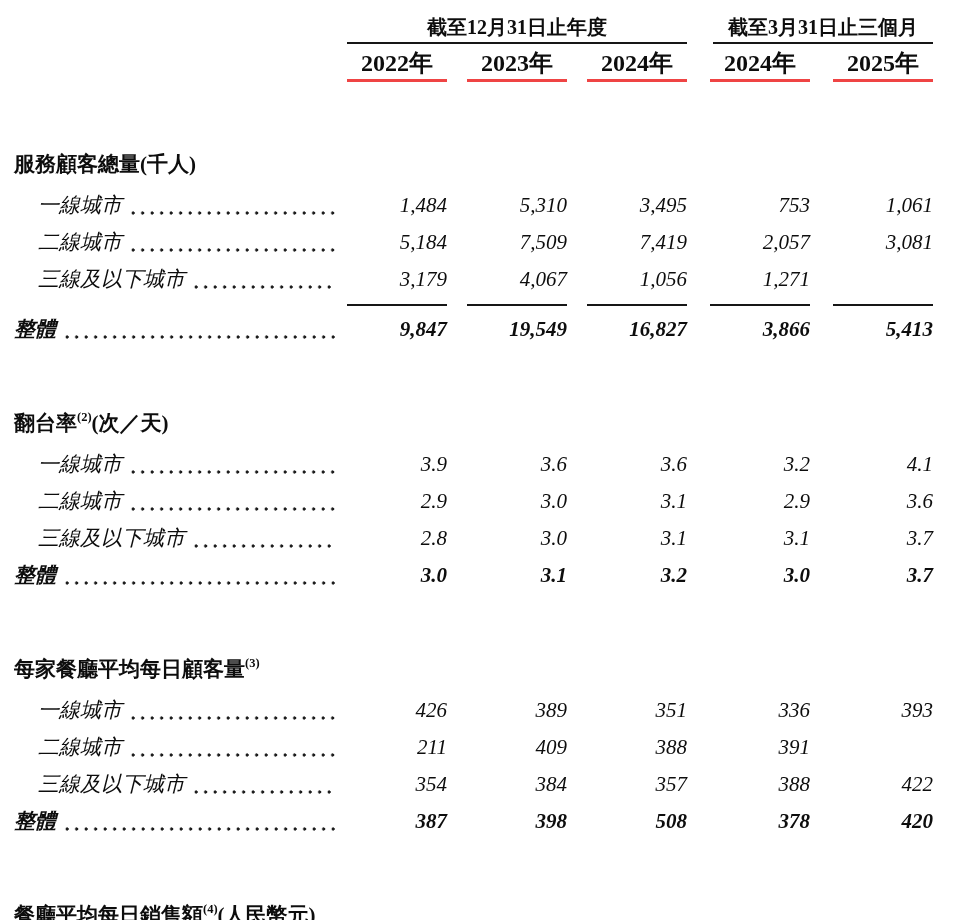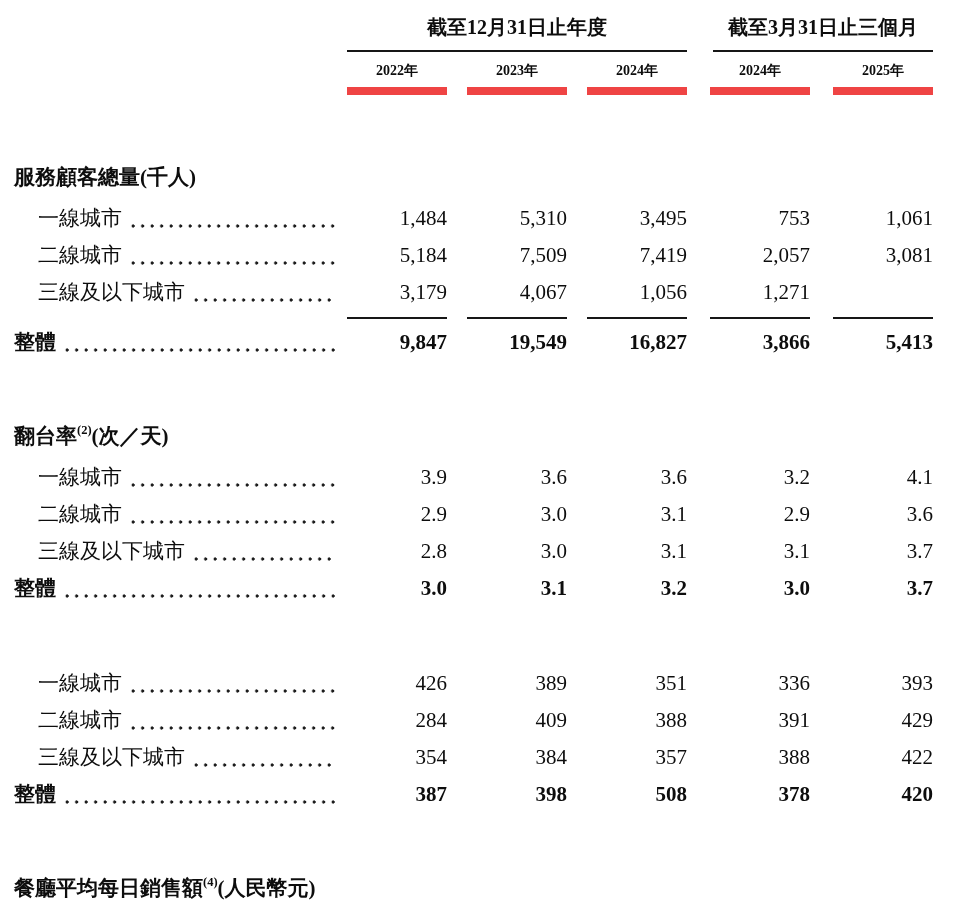--- a/index.html
+++ b/index.html
@@ -7,40 +7,40 @@
     width:966px;height:920px;overflow:hidden;
     font-family:"Liberation Serif","DejaVu Serif",serif;
     color:#0d0d0d;
   }
   .page{padding:14px 19px 0 14px;}
   .grid{display:grid;grid-template-columns:333px 100px 120px 120px 123px 123px;}
 
   
   .ghead .group{
     font-weight:bold;font-size:20px;text-align:center;
-    padding:2px 0 12px 0;border-bottom:2px solid #161616;line-height:22px;
+    padding:2px 0 4px 0;border-bottom:2px solid #161616;line-height:22px;
   }
   .g1{grid-column:2 / span 3;}
   .g2{grid-column:5 / span 2;margin-left:26px;}
   .yhead .year{
-    font-weight:bold;font-size:14px;text-align:center;
-    padding:8px 0 5px 0;border-bottom:8px solid #ef4444;line-height:22px;
+    font-weight:bold;font-size:24px;text-align:center;
+    padding:8px 0 5px 0;border-bottom:3px solid #ef4444;line-height:22px;
   }
   .y2,.y3{margin-left:20px;}
   .y4,.y5{margin-left:23px;}
 
   
   main{display:block;margin-top:64px;}
   .sec + .sec{margin-top:58px;}
   .sec-title{
     margin:0 0 9px 0;font-size:21px;font-weight:bold;line-height:26px;
   }
   .t-sup{font-size:12.5px;font-weight:bold;position:relative;top:-1px;vertical-align:super;}
 
-  .row{height:37px;}
+  .row{height:37px;font-style:italic;}
   .row .cell{display:flex;align-items:flex-end;padding-bottom:6px;font-size:21px;line-height:23px;}
   .cell.label{padding-left:24px;}
   .row.total .cell.label{padding-left:0;}
   .cell.num{justify-content:flex-end;}
   .row.total .cell{font-weight:bold;}
   .dots{
     flex:1;height:6px;margin:0 12px 1px 7px;align-self:flex-end;
     background-image:radial-gradient(circle at 4px 3px,#1c1c1c 1.45px,transparent 1.75px);
     background-size:9.5px 6px;background-repeat:repeat-x;background-position:0 100%;
   }
@@ -182,43 +182,43 @@
     <div class="cell num">3.0</div>
     <div class="cell num">3.1</div>
     <div class="cell num">3.2</div>
     <div class="cell num">3.0</div>
     <div class="cell num">3.7</div>
   </div>
 </div>
   </section>
 
   <section class="sec">
+    <h3 class="sec-title"><span>每家餐廳平均每日顧客量</span><sup class="t-sup">(3)</sup><span></span></h3>
     <div>
   <div class="grid row">
     <div class="cell label">
               <span>一線城市</span>
               <span class="dots"></span>
             </div>
     <div class="cell num">426</div>
     <div class="cell num">389</div>
     <div class="cell num">351</div>
     <div class="cell num">336</div>
     <div class="cell num">393</div>
   </div>
 
   <div class="grid row">
     <div class="cell label">
               <span>二線城市</span>
               <span class="dots"></span>
             </div>
-    <div class="cell num">284</div>
+    <div class="cell num">211</div>
     <div class="cell num">409</div>
     <div class="cell num">388</div>
     <div class="cell num">391</div>
-    <div class="cell num">429</div>
   </div>
 
   <div class="grid row">
     <div class="cell label">
               <span>三線及以下城市</span>
               <span class="dots"></span>
             </div>
     <div class="cell num">354</div>
     <div class="cell num">384</div>
     <div class="cell num">357</div>

